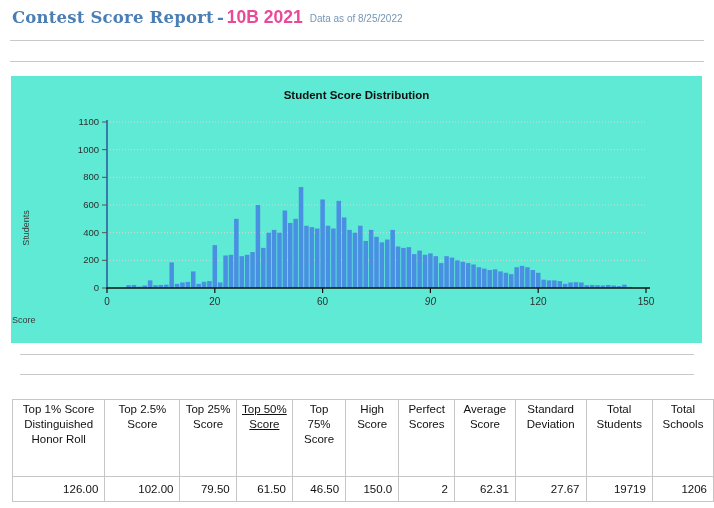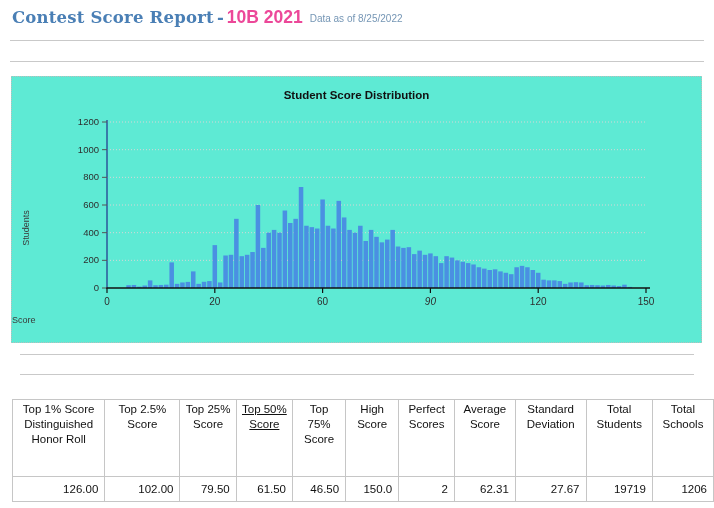--- a/index.html
+++ b/index.html
@@ -291,21 +291,21 @@
       </svg>
     <div class="axis-label" id="ylabel">Students</div>
     <div class="axis-label" id="xlabel">Score</div>
     <div id="ytick-labels">
         <div class="ytick-label" style="top: 211px; left: 53px;">0</div>
         <div class="ytick-label" style="top: 183.333px; left: 53px;">200</div>
         <div class="ytick-label" style="top: 155.667px; left: 53px;">400</div>
         <div class="ytick-label" style="top: 128px; left: 53px;">600</div>
         <div class="ytick-label" style="top: 100.333px; left: 53px;">800</div>
         <div class="ytick-label" style="top: 72.6667px; left: 53px;">1000</div>
-        <div class="ytick-label" style="top: 45px; left: 53px;">1200</div>
+        <div class="ytick-label" style="top: 45px; left: 53px;">1100</div>
       </div>
     <div id="xtick-labels">
         <div class="xtick-label" style="left: 75px; top: 219px;">0</div>
         <div class="xtick-label" style="left: 182.8px; top: 219px;">20</div>
         <div class="xtick-label" style="left: 290.6px; top: 219px;">60</div>
         <div class="xtick-label" style="left: 398.4px; top: 219px; font-style: italic;">90</div>
         <div class="xtick-label" style="left: 506.2px; top: 219px;">120</div>
         <div class="xtick-label" style="left: 614px; top: 219px;">150</div>
       </div>
   </div>

